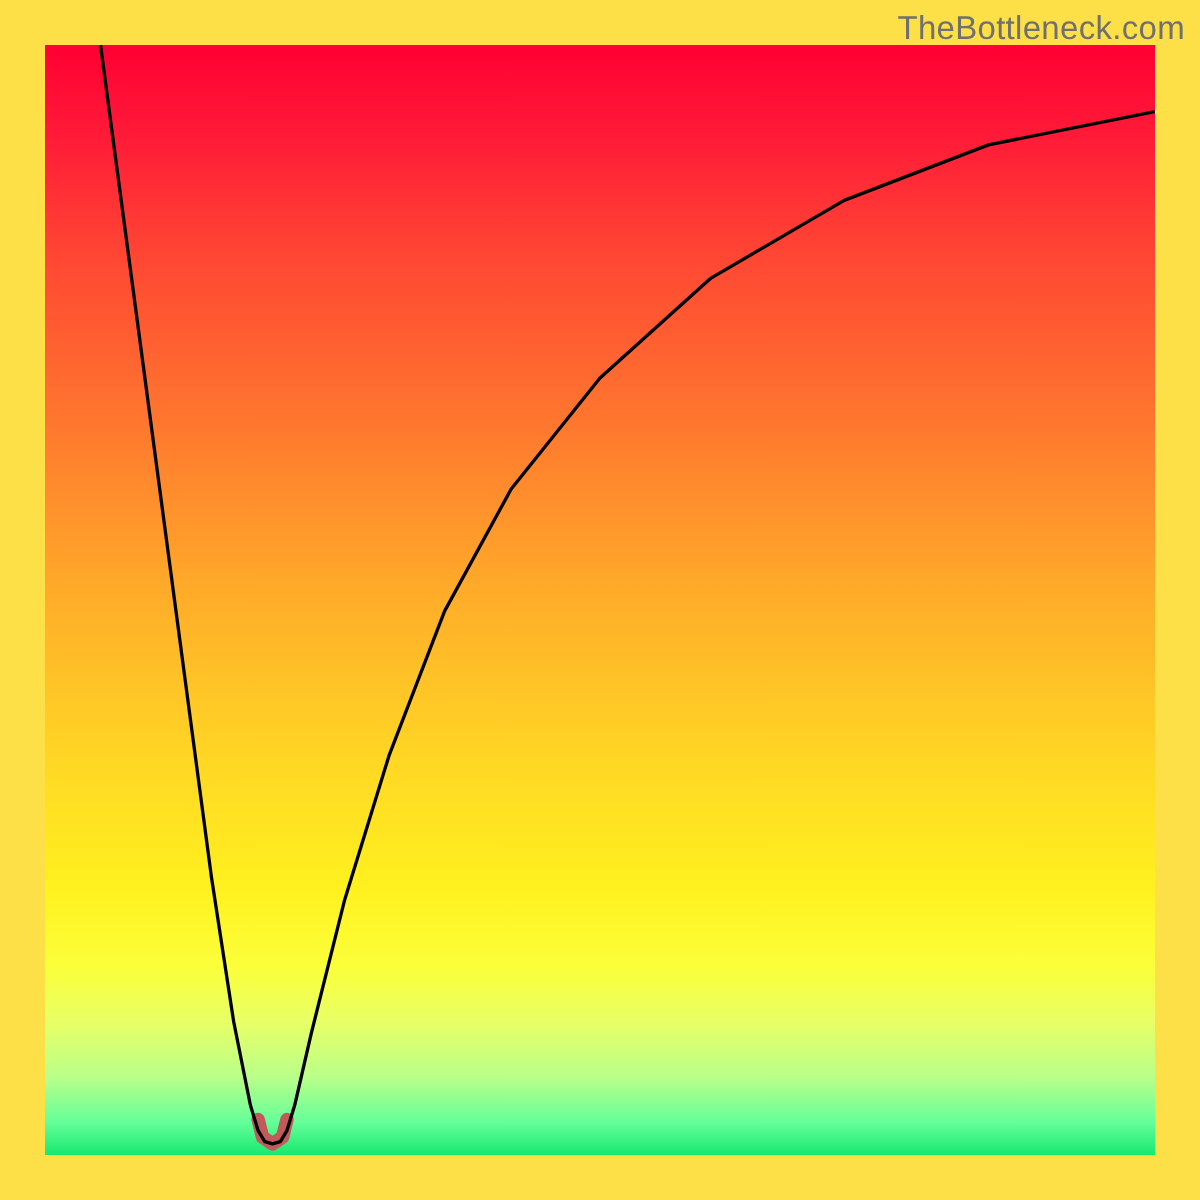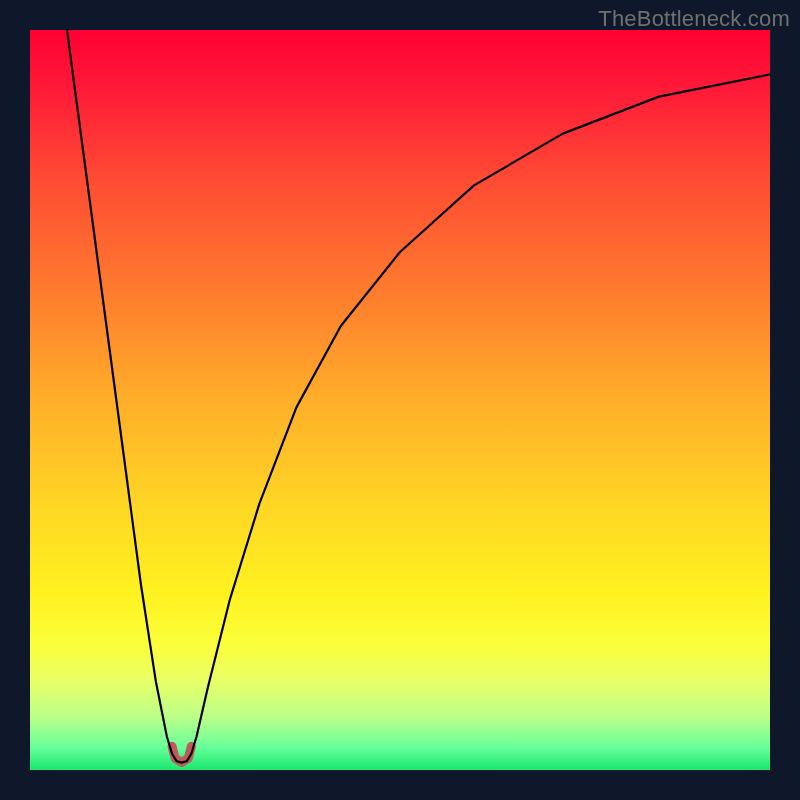--- a/index.html
+++ b/index.html
@@ -10,21 +10,21 @@
     background: #000;
     overflow: hidden;
     font-family: Arial, Helvetica, sans-serif;
   }
   .frame {
     position: absolute;
     left: 0;
     top: 0;
     width: 800px;
     height: 800px;
-    background: #0f172a;
+    background: #fde047;
   }
   .plot-area {
     position: absolute;
     left: 30px;
     top: 30px;
     width: 740px;
     height: 740px;
   }
   .gradient-bg {
     width: 100%;

